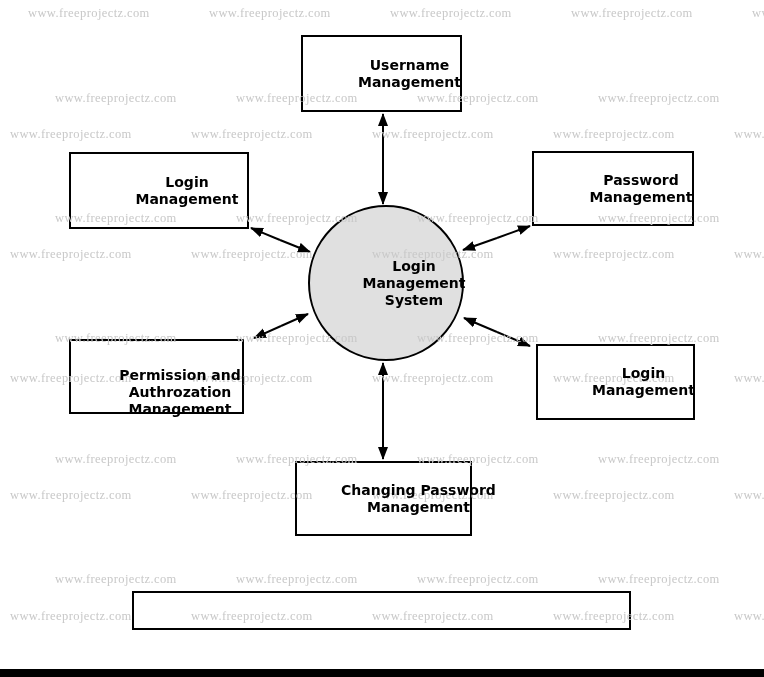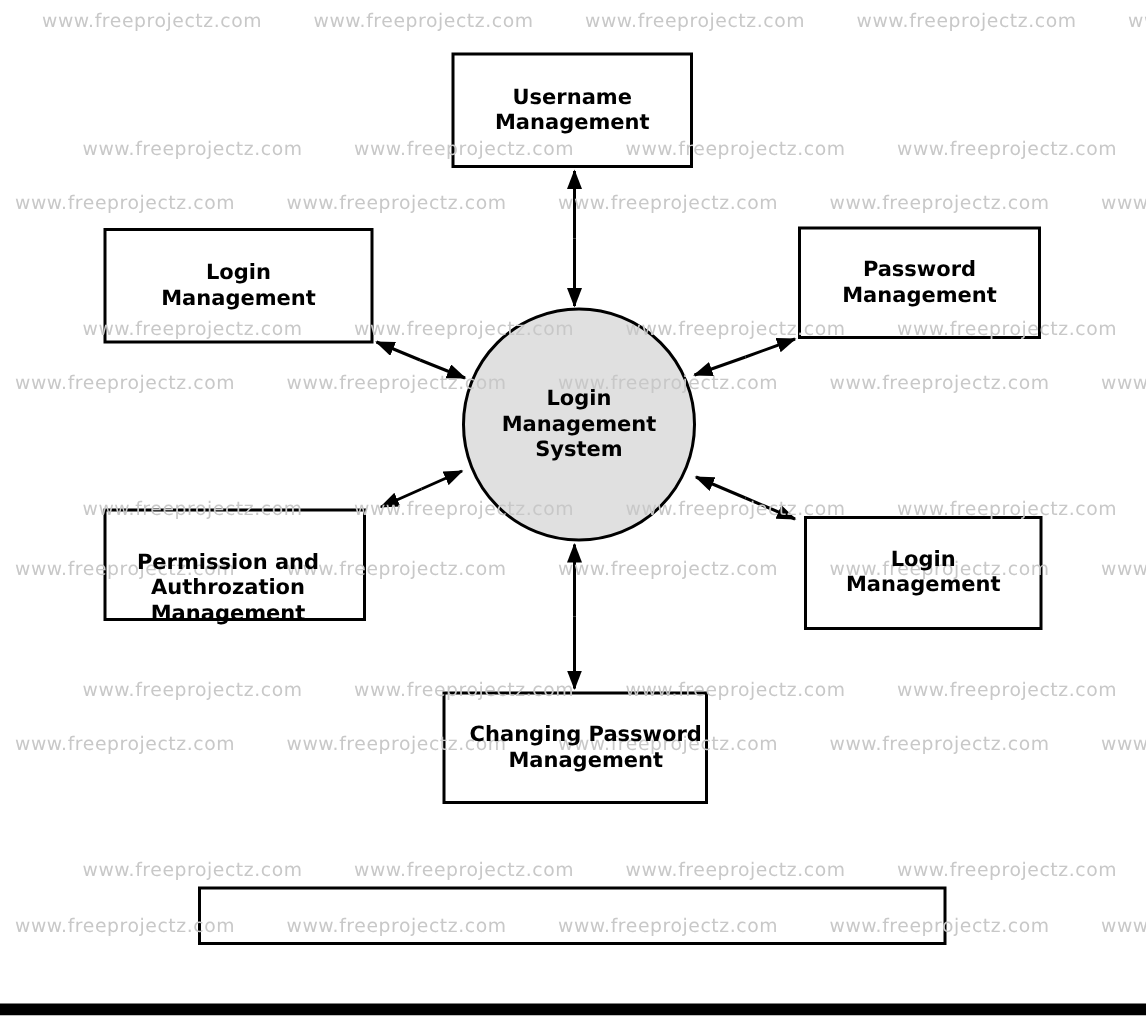--- a/index.html
+++ b/index.html
@@ -4,36 +4,37 @@
 <style>
   html,body{margin:0;padding:0;}
   #stage{
     position:relative;
     width:764px;height:677px;
     background:#ffffff;
     overflow:hidden;
     font-family:"DejaVu Sans", sans-serif;
   }
   #shapes{position:absolute;left:0;top:0;z-index:1;}
-  #watermarks{position:absolute;left:0;top:0;width:764px;height:518px;z-index:2;pointer-events:none;}
+  #watermarks{position:absolute;left:0;top:0;width:764px;height:518px;z-index:2;pointer-events:none;font-family:Liberation Serif, serif;}
   .wm{
     position:absolute;
     font-size:12.5px;
     white-space:nowrap;
     letter-spacing:0.4px;
   }
   #labels{position:absolute;left:0;top:0;width:764px;height:677px;z-index:3;pointer-events:none;}
   .lbl{
     position:absolute;
     display:flex;align-items:center;justify-content:center;
     text-align:center;
     font-weight:bold;
     font-size:14px;line-height:17px;
     color:#000;
     white-space:pre-line;
+    padding-left:28px;
   }
   .lbl-username {left:302px;top:36px; width:159px;height:75px;}
   .lbl-groups   {left:70px; top:153px;width:178px;height:75px;}
   .lbl-password {left:533px;top:152px;width:160px;height:73px;}
   .lbl-permission{left:70px;top:356px;width:164px;height:73px;}
   .lbl-email    {left:537px;top:345px;width:157px;height:74px;}
   .lbl-changing {left:296px;top:462px;width:189px;height:73px;}
   .lbl-process  {left:306px;top:232px;width:160px;height:102px;}
   .lbl-title    {left:133px;top:592px;width:497px;height:37px;font-size:16px;}
 </style>

